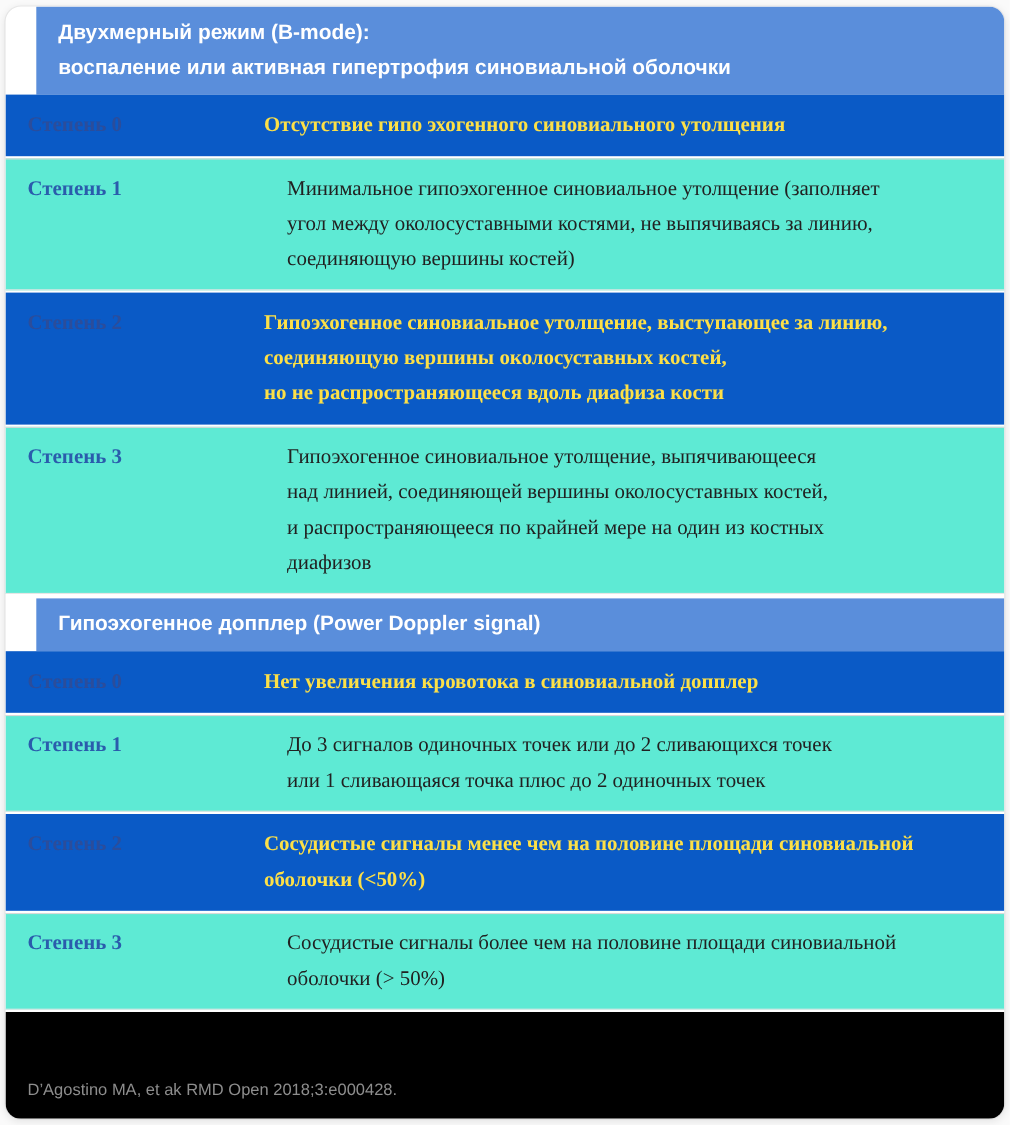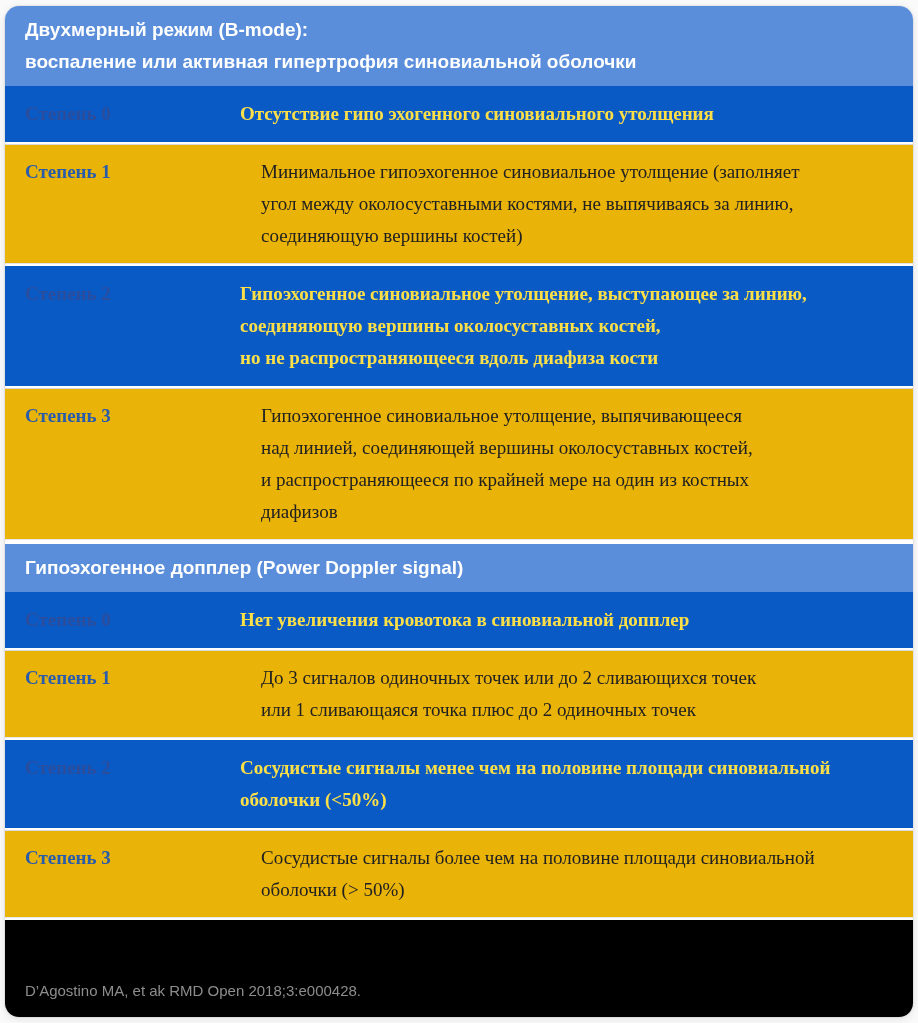--- a/index.html
+++ b/index.html
@@ -30,36 +30,37 @@
   }
   .section-header{
     background:var(--header-bg);
     color:#ffffff;
     font-weight:bold;
     font-size:19px;
     line-height:32px;
     padding:8px 20px;
     white-space:pre-line;
     flex:0 0 auto;
+    margin-left:28px;
   }
   .section-header.second{margin-top:2px;}
   .row{
     display:flex;
     align-items:flex-start;
     font-size:19px;
     line-height:32px;
     flex:0 0 auto;
     font-family:Liberation Serif, serif;
   }
   .row.blue{
     background:var(--row-blue-bg);
     padding:12px 20px;
   }
   .row.white{
-    background:#eab308;
+    background:#5eead4;
     padding:11px 20px;
     border-top:1px solid #d9d9d9;
     border-bottom:1px solid #e6e6e6;
     margin:2px 0;
   }
   .row-label{
     width:215px;
     flex:0 0 215px;
     font-weight:bold;
   }

